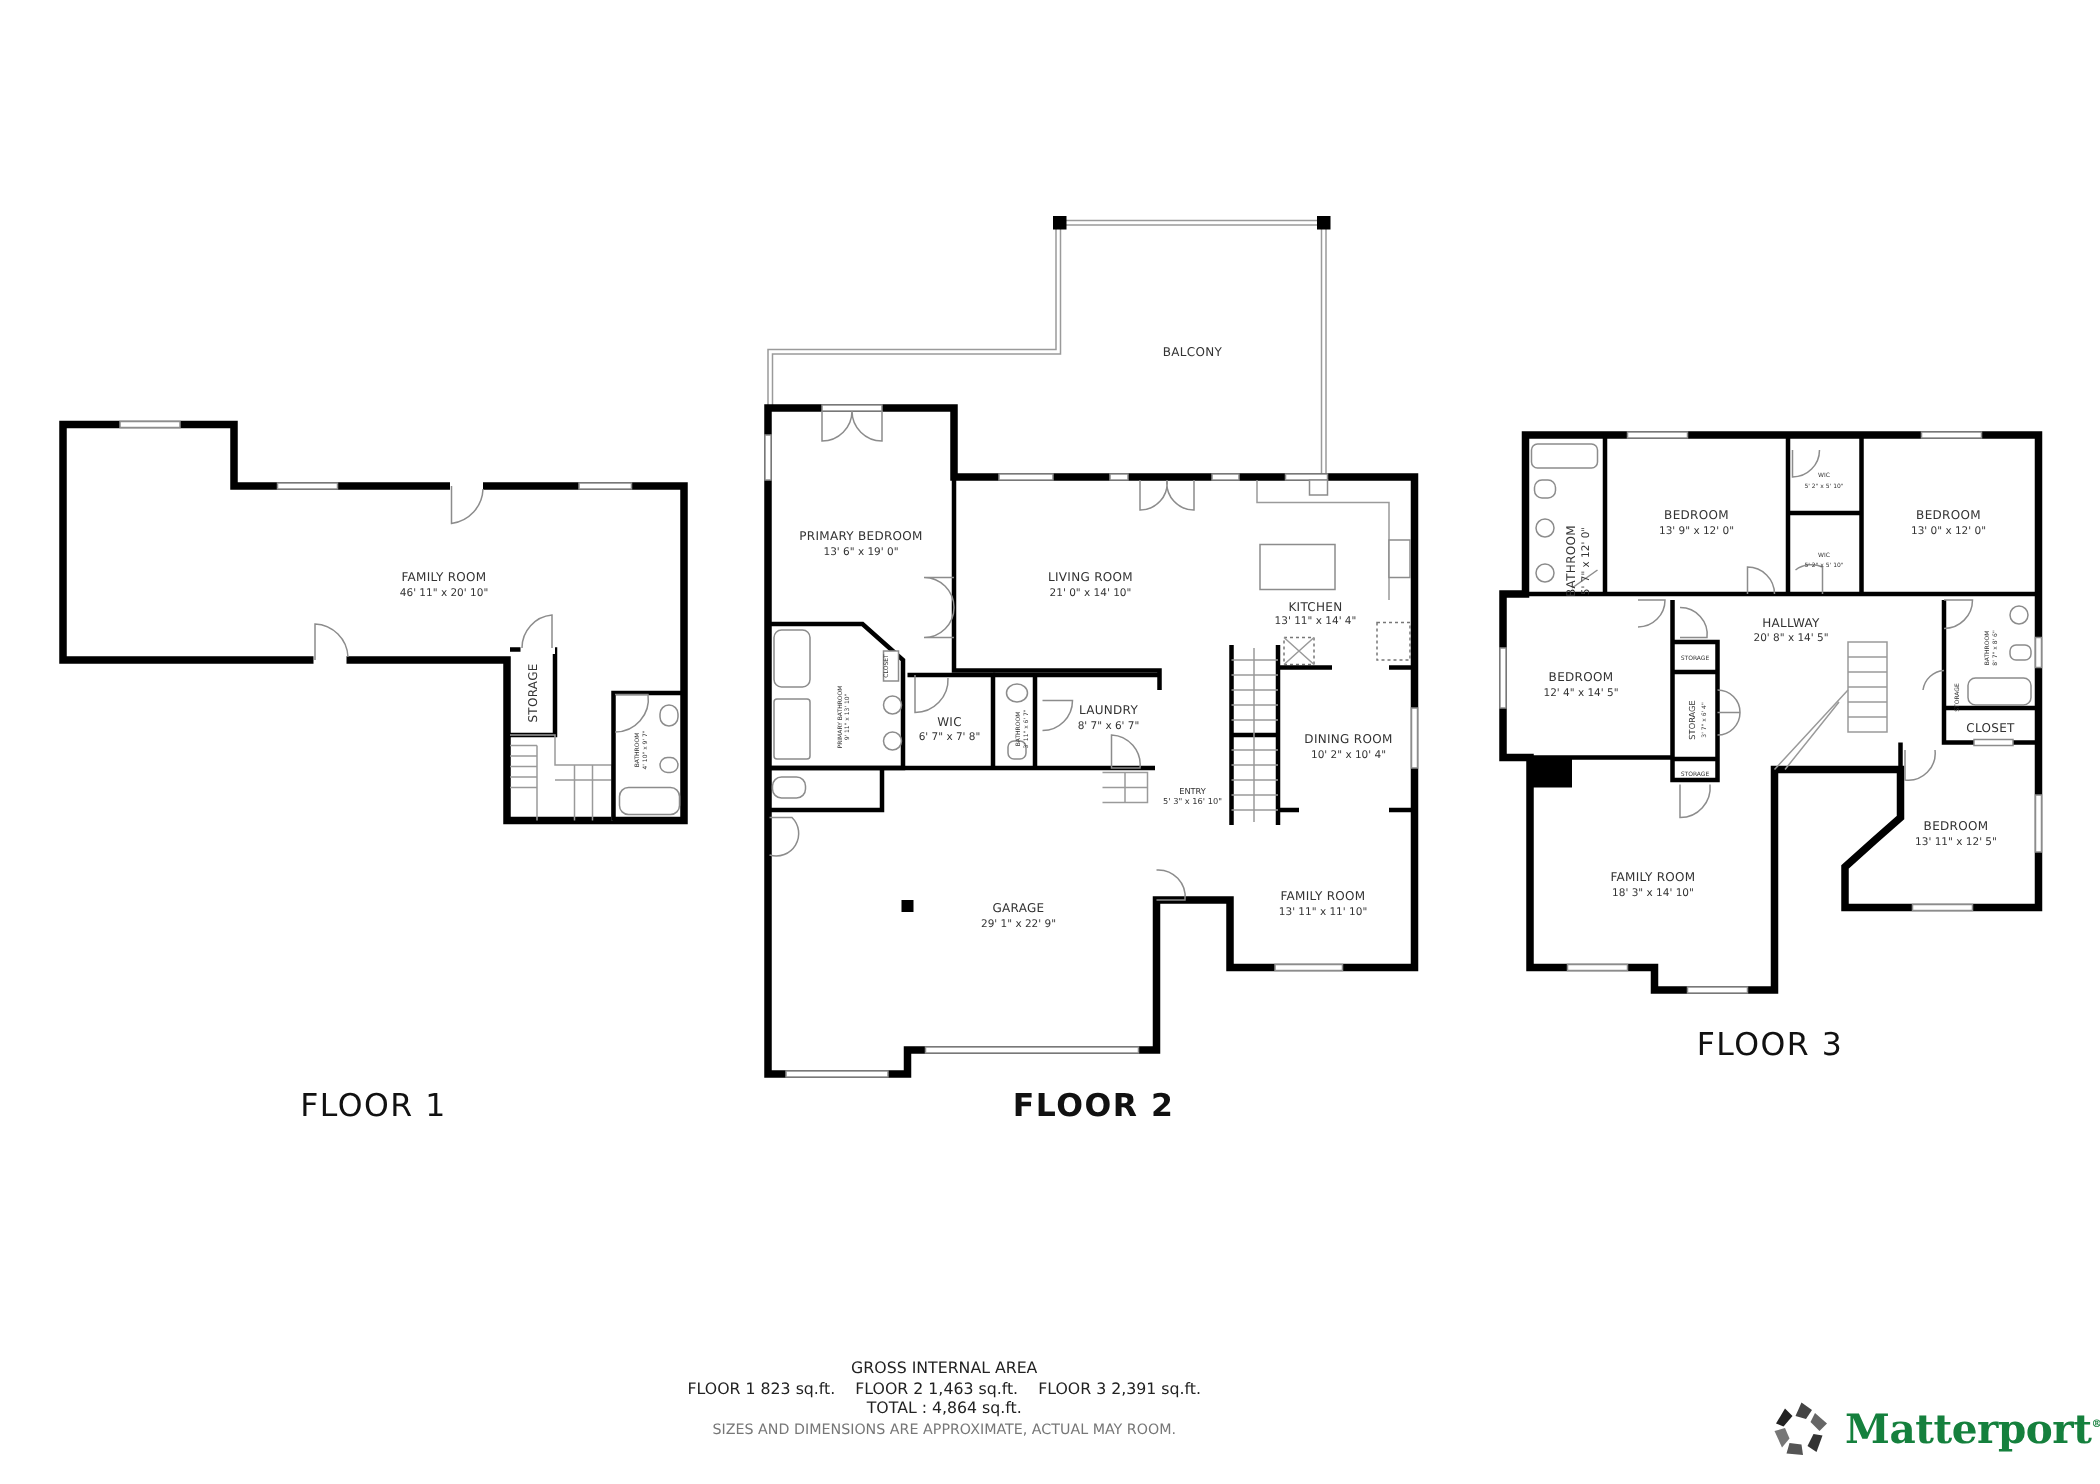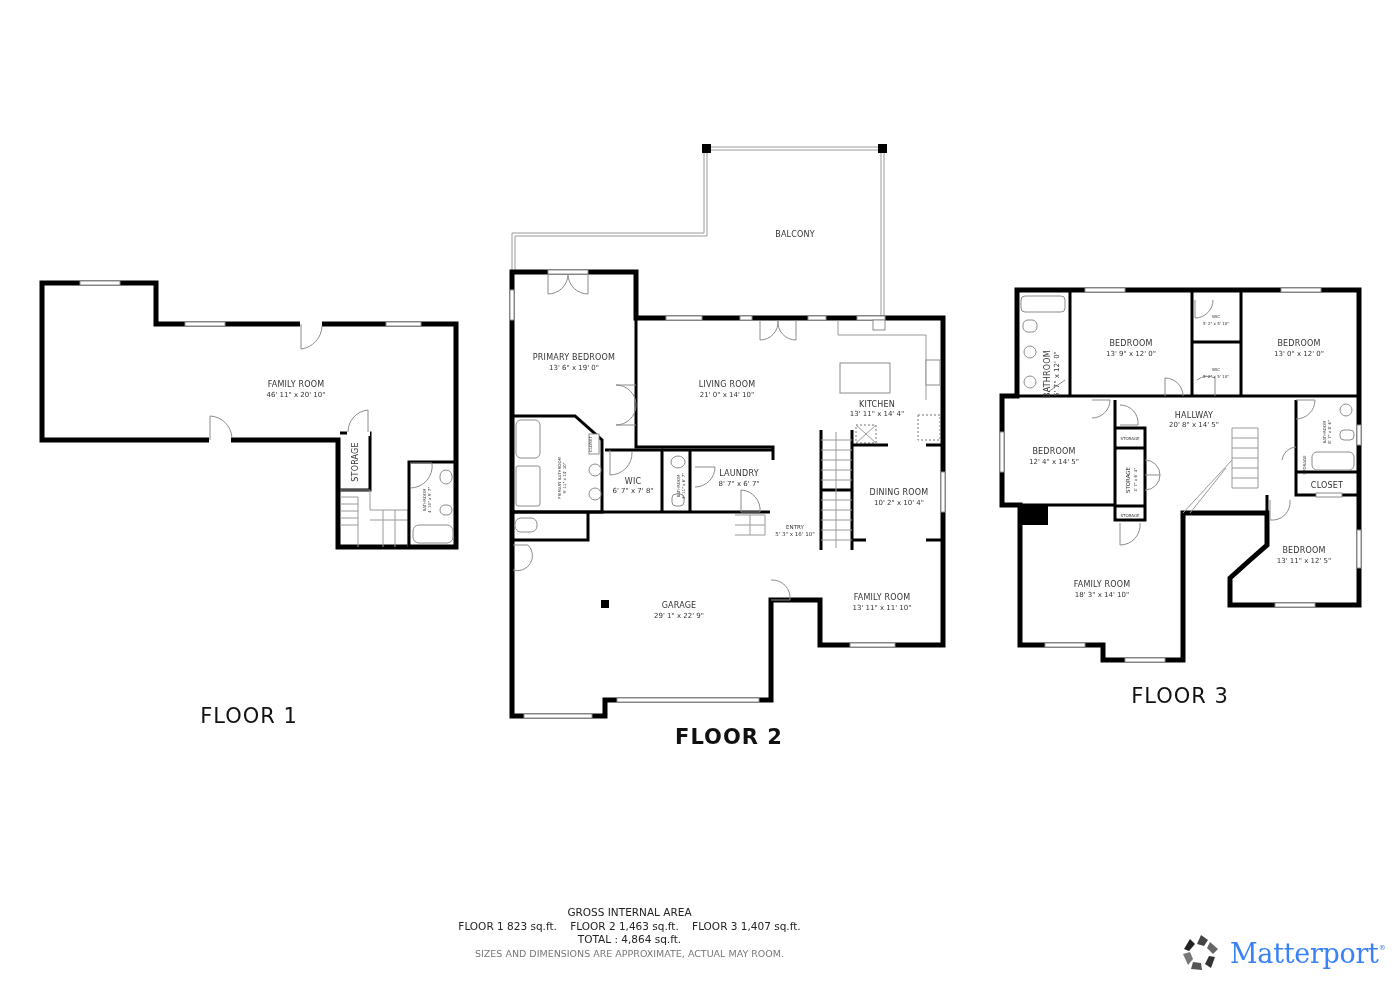--- a/index.html
+++ b/index.html
@@ -17,21 +17,21 @@
   .rdim { font-size:7px; fill:#333; text-anchor:middle; }
   .tiny { font-size:4px; fill:#333; text-anchor:middle; }
   .small { font-size:5.5px; fill:#333; text-anchor:middle; }
   .floor-title { position:absolute; font-size:21px; color:#111; letter-spacing:1px; transform:translateX(-50%); white-space:nowrap; font-family:"DejaVu Sans", sans-serif; }
   .summary { position:absolute; left:0; width:1259px; top:906px; text-align:center; font-size:10.5px; line-height:13.5px; color:#222; }
   .summary .line { display:block; }
   .summary .gap { display:inline-block; width:10px; }
   .summary .disclaimer { color:#777; font-size:9.5px; }
   .logo { position:absolute; left:1180px; top:932px; display:flex; align-items:center; gap:8px; }
   .logo-mark { width:42px; height:42px; }
-  .logo-text { font-family:"DejaVu Serif", serif; font-size:27px; color:#3b82f6; letter-spacing:-0.3px; }
+  .logo-text { font-family:"DejaVu Serif", serif; font-size:27px; color:#15803d; letter-spacing:-0.3px;font-weight:bold; }
   .logo-text sup { font-size:7px; vertical-align:top; position:relative; top:6px; }
 </style>
 </head>
 <body>
 
 <svg class="plan" viewBox="0 0 1400 989" xmlns="http://www.w3.org/2000/svg">
 
   <g>
     <path class="wall" d="M42,283 L156,283 L156,324 L456,324 L456,547 L338,547 L338,440 L42,440 Z"></path>
 
@@ -222,30 +222,30 @@
     <text class="tiny" transform="translate(1331,432) rotate(-90)">8' 7" x 8' 6"</text>
     <text class="tiny" transform="translate(1306,465) rotate(-90)">STORAGE</text>
     <text class="rlabel" x="1327" y="488">CLOSET</text>
     <text class="rlabel" x="1102" y="587">FAMILY ROOM</text>
     <text class="rdim" x="1102" y="597">18' 3" x 14' 10"</text>
     <text class="rlabel" x="1304" y="553">BEDROOM</text>
     <text class="rdim" x="1304" y="563">13' 11" x 12' 5"</text>
   </g>
 </svg>
 
-<div class="floor-title" style="left:249px; top:704px;">FLOOR 1</div>
+<div class="floor-title" style="left:249px; top:725px;">FLOOR 1</div>
 <div class="floor-title" style="left:729px; top:725px;font-weight:bold;">FLOOR 2</div>
 <div class="floor-title" style="left:1180px; top:684px;">FLOOR 3</div>
 
 <div class="summary">
   <span class="line">GROSS INTERNAL AREA</span>
   <span class="line">
     <span>FLOOR 1 823 sq.ft.</span><span class="gap"></span>
     <span>FLOOR 2 1,463 sq.ft.</span><span class="gap"></span>
-    <span>FLOOR 3 1,407 sq.ft.</span>
+    <span>FLOOR 3 2,391 sq.ft.</span>
   </span>
   <span class="line">TOTAL :  4,864 sq.ft.</span>
   <span class="line disclaimer">SIZES AND DIMENSIONS ARE APPROXIMATE, ACTUAL MAY ROOM.</span>
 </div>
 
 <div class="logo">
   <svg class="logo-mark" viewBox="0 0 42 42">
     <polygon points="21,3 28,8 24,14 17,12" fill="#444"></polygon>
     <polygon points="30,10 38,17 33,22 27,16" fill="#666"></polygon>
     <polygon points="35,25 31,36 25,32 29,24" fill="#333"></polygon>

